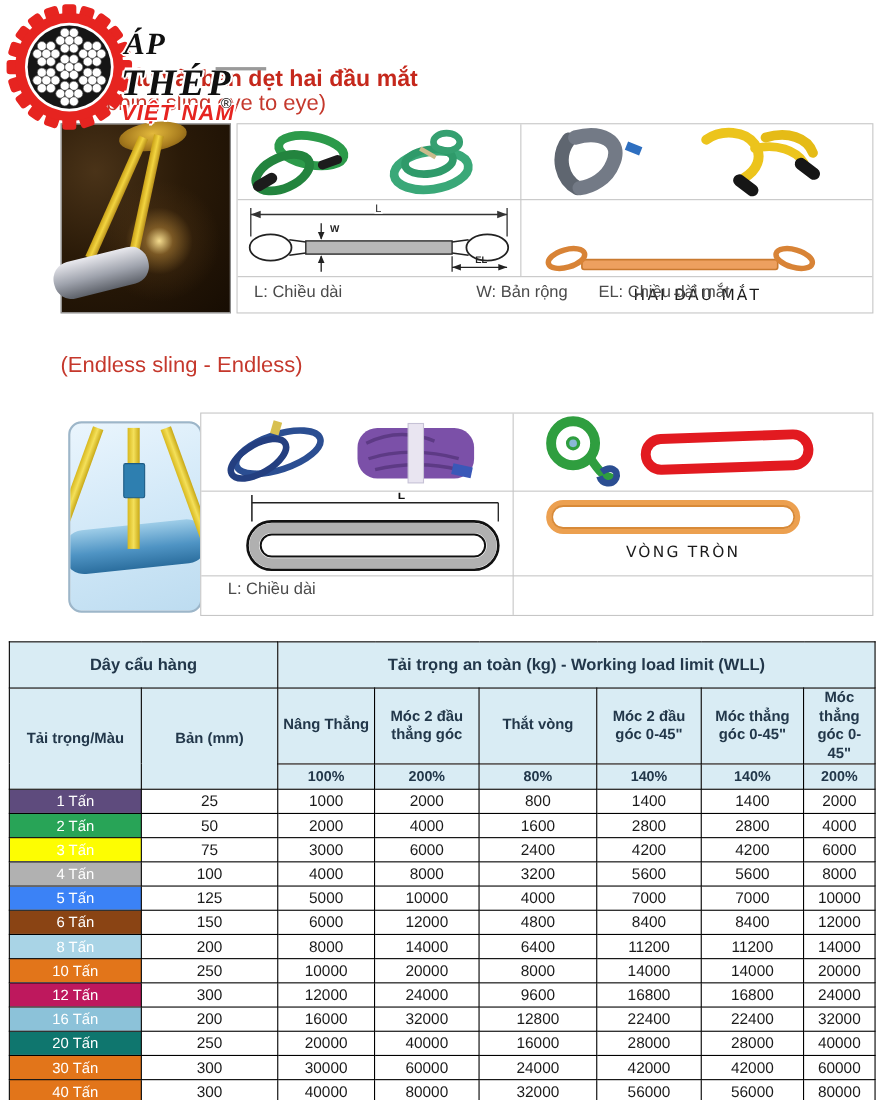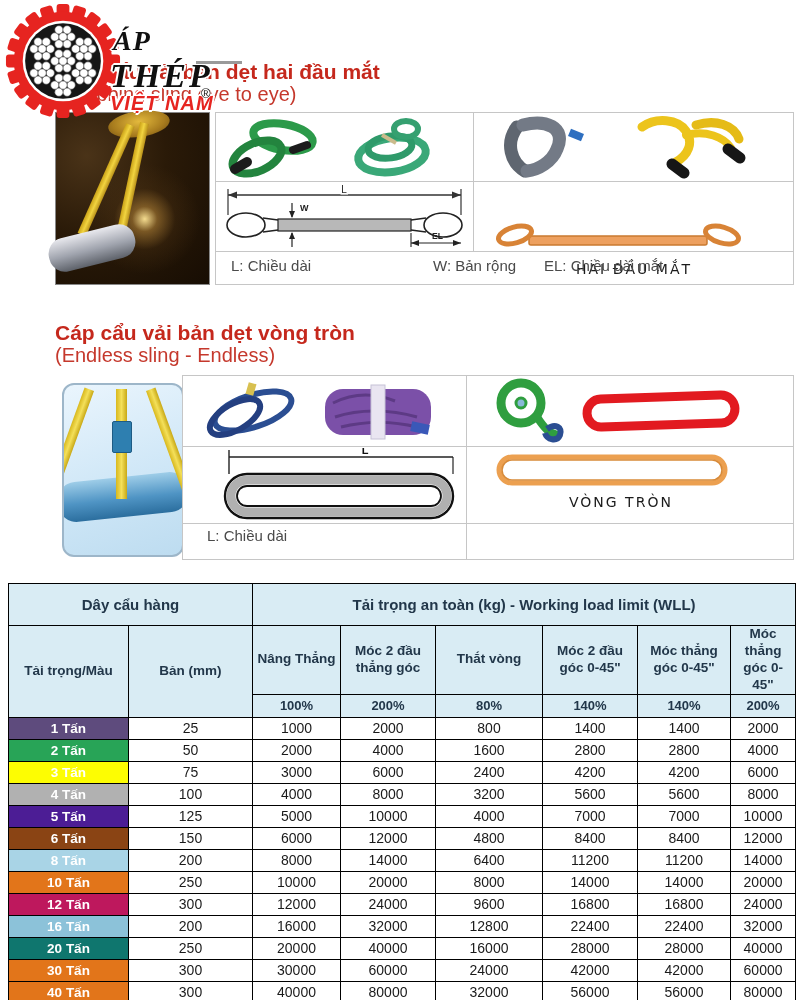--- a/index.html
+++ b/index.html
@@ -45,21 +45,21 @@
   
   #wll-table{left:8px;top:583px;width:787px;border-collapse:collapse;table-layout:fixed;
       font-family:"Liberation Sans",sans-serif;}
   #wll-table th,#wll-table td{border:1px solid #000;padding:0 3px;text-align:center;vertical-align:middle;overflow:hidden;}
   #wll-table thead th{background:#d9ecf4;color:#22374a;}
   .grp-row th{height:41px;font-size:15px;border-bottom-width:2px;}
   .name-row th{height:64px;font-size:13.5px;line-height:1.25;}
   .pct-row th{height:22px;font-size:13px;}
   #wll-table tbody tr{height:22px;}
   #wll-table tbody td{font-size:14px;color:#1a1a1a;background:#fff;}
-  #wll-table tbody td.load-cell{color:#fff;font-weight:bold;font-size:13.5px;}
+  #wll-table tbody td.load-cell{color:#fff;font-weight:normal;font-size:13.5px;}
 </style>
 </head>
 <body>
 
 <div id="page">
 
   <div id="title1" class="abs">
     <div class="sec-title">Cáp cẩu vải bản dẹt hai đầu mắt</div>
     <div class="sec-sub">(Webbing sling eye to eye)</div>
   </div>
@@ -216,21 +216,20 @@
       <ellipse cx="229" cy="14" rx="17" ry="8" fill="none" stroke="#d88336" stroke-width="5" transform="rotate(16 229 14)"></ellipse>
     </svg>
     <span class="abs caption" style="left:360px;top:148px;">HAI ĐẦU MẮT</span>
 
     <span class="abs legend" style="left:15px;top:144px;">L: Chiều dài</span>
     <span class="abs legend" style="left:217px;top:144px;">W: Bản rộng</span>
     <span class="abs legend" style="left:328px;top:144px;">EL: Chiều dài mắt</span>
   </div>
 
   <div id="title2" class="abs">
-    <div class="sec-title">Cáp cẩu vải bản dẹt vòng tròn</div>
     <div class="sec-sub">(Endless sling - Endless)</div>
   </div>
 
   <div id="photo2" class="abs">
     <div class="abs" style="left:-6px;top:92px;width:130px;height:40px;border-radius:18px;background:linear-gradient(180deg,#9ecde8 0%,#4f94c4 55%,#2b6e9e 100%);transform:rotate(-6deg);"></div>
     <div class="abs" style="left:20px;top:6px;width:10px;height:112px;background:linear-gradient(90deg,#d8b81e,#f4e05a,#c8a816);transform:rotate(20deg);transform-origin:top right;"></div>
     <div class="abs" style="left:82px;top:6px;width:10px;height:112px;background:linear-gradient(90deg,#d8b81e,#f4e05a,#c8a816);transform:rotate(-20deg);transform-origin:top left;"></div>
     <div class="abs" style="left:52px;top:4px;width:11px;height:110px;background:linear-gradient(90deg,#d8b81e,#f4e05a,#c8a816);"></div>
     <div class="abs" style="left:48px;top:36px;width:18px;height:30px;background:#2e7fb0;border:1px solid #1d5b84;border-radius:2px;"></div>
   </div>
@@ -350,21 +349,21 @@
           <td class="load-cell" style="background: rgb(177, 177, 177);">4 Tấn</td>
           <td>100</td>
           <td>4000</td>
           <td>8000</td>
           <td>3200</td>
           <td>5600</td>
           <td>5600</td>
           <td>8000</td>
         </tr>
         <tr>
-          <td class="load-cell" style="background: #4c1d95;">5 Tấn</td>
+          <td class="load-cell" style="background: #3b82f6;">5 Tấn</td>
           <td>125</td>
           <td>5000</td>
           <td>10000</td>
           <td>4000</td>
           <td>7000</td>
           <td>7000</td>
           <td>10000</td>
         </tr>
         <tr>
           <td class="load-cell" style="background: rgb(138, 68, 20);">6 Tấn</td>

